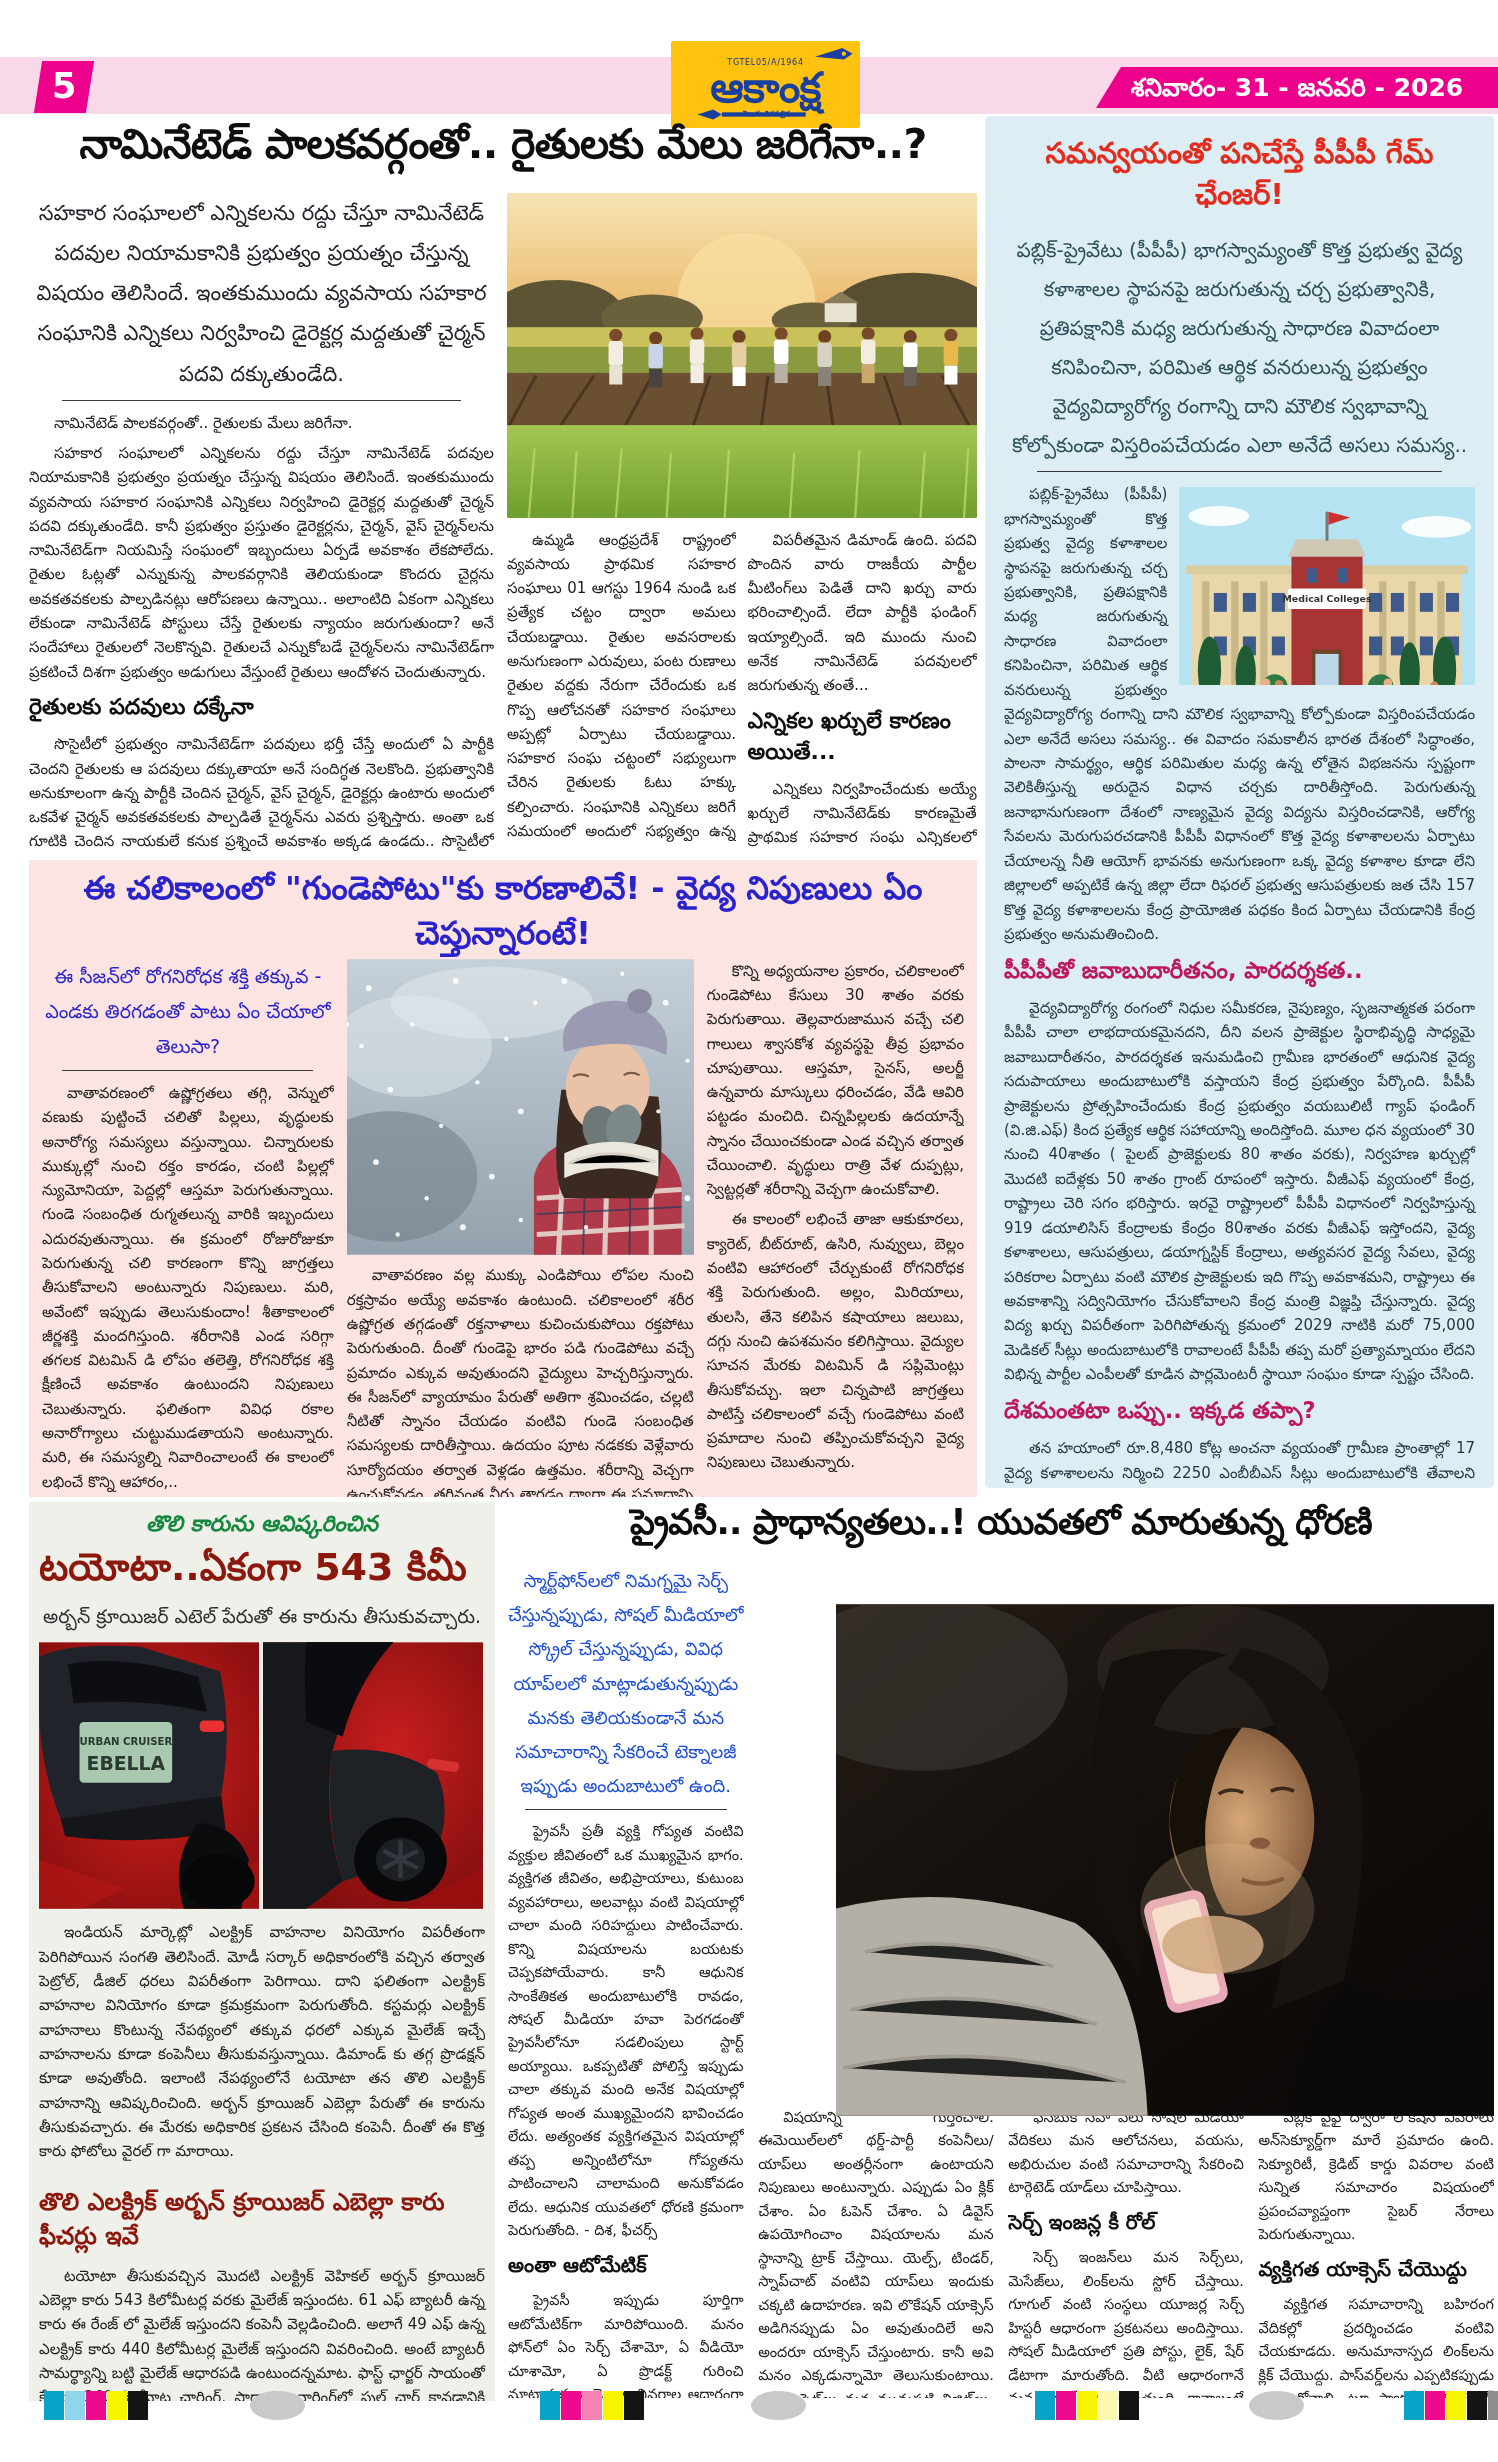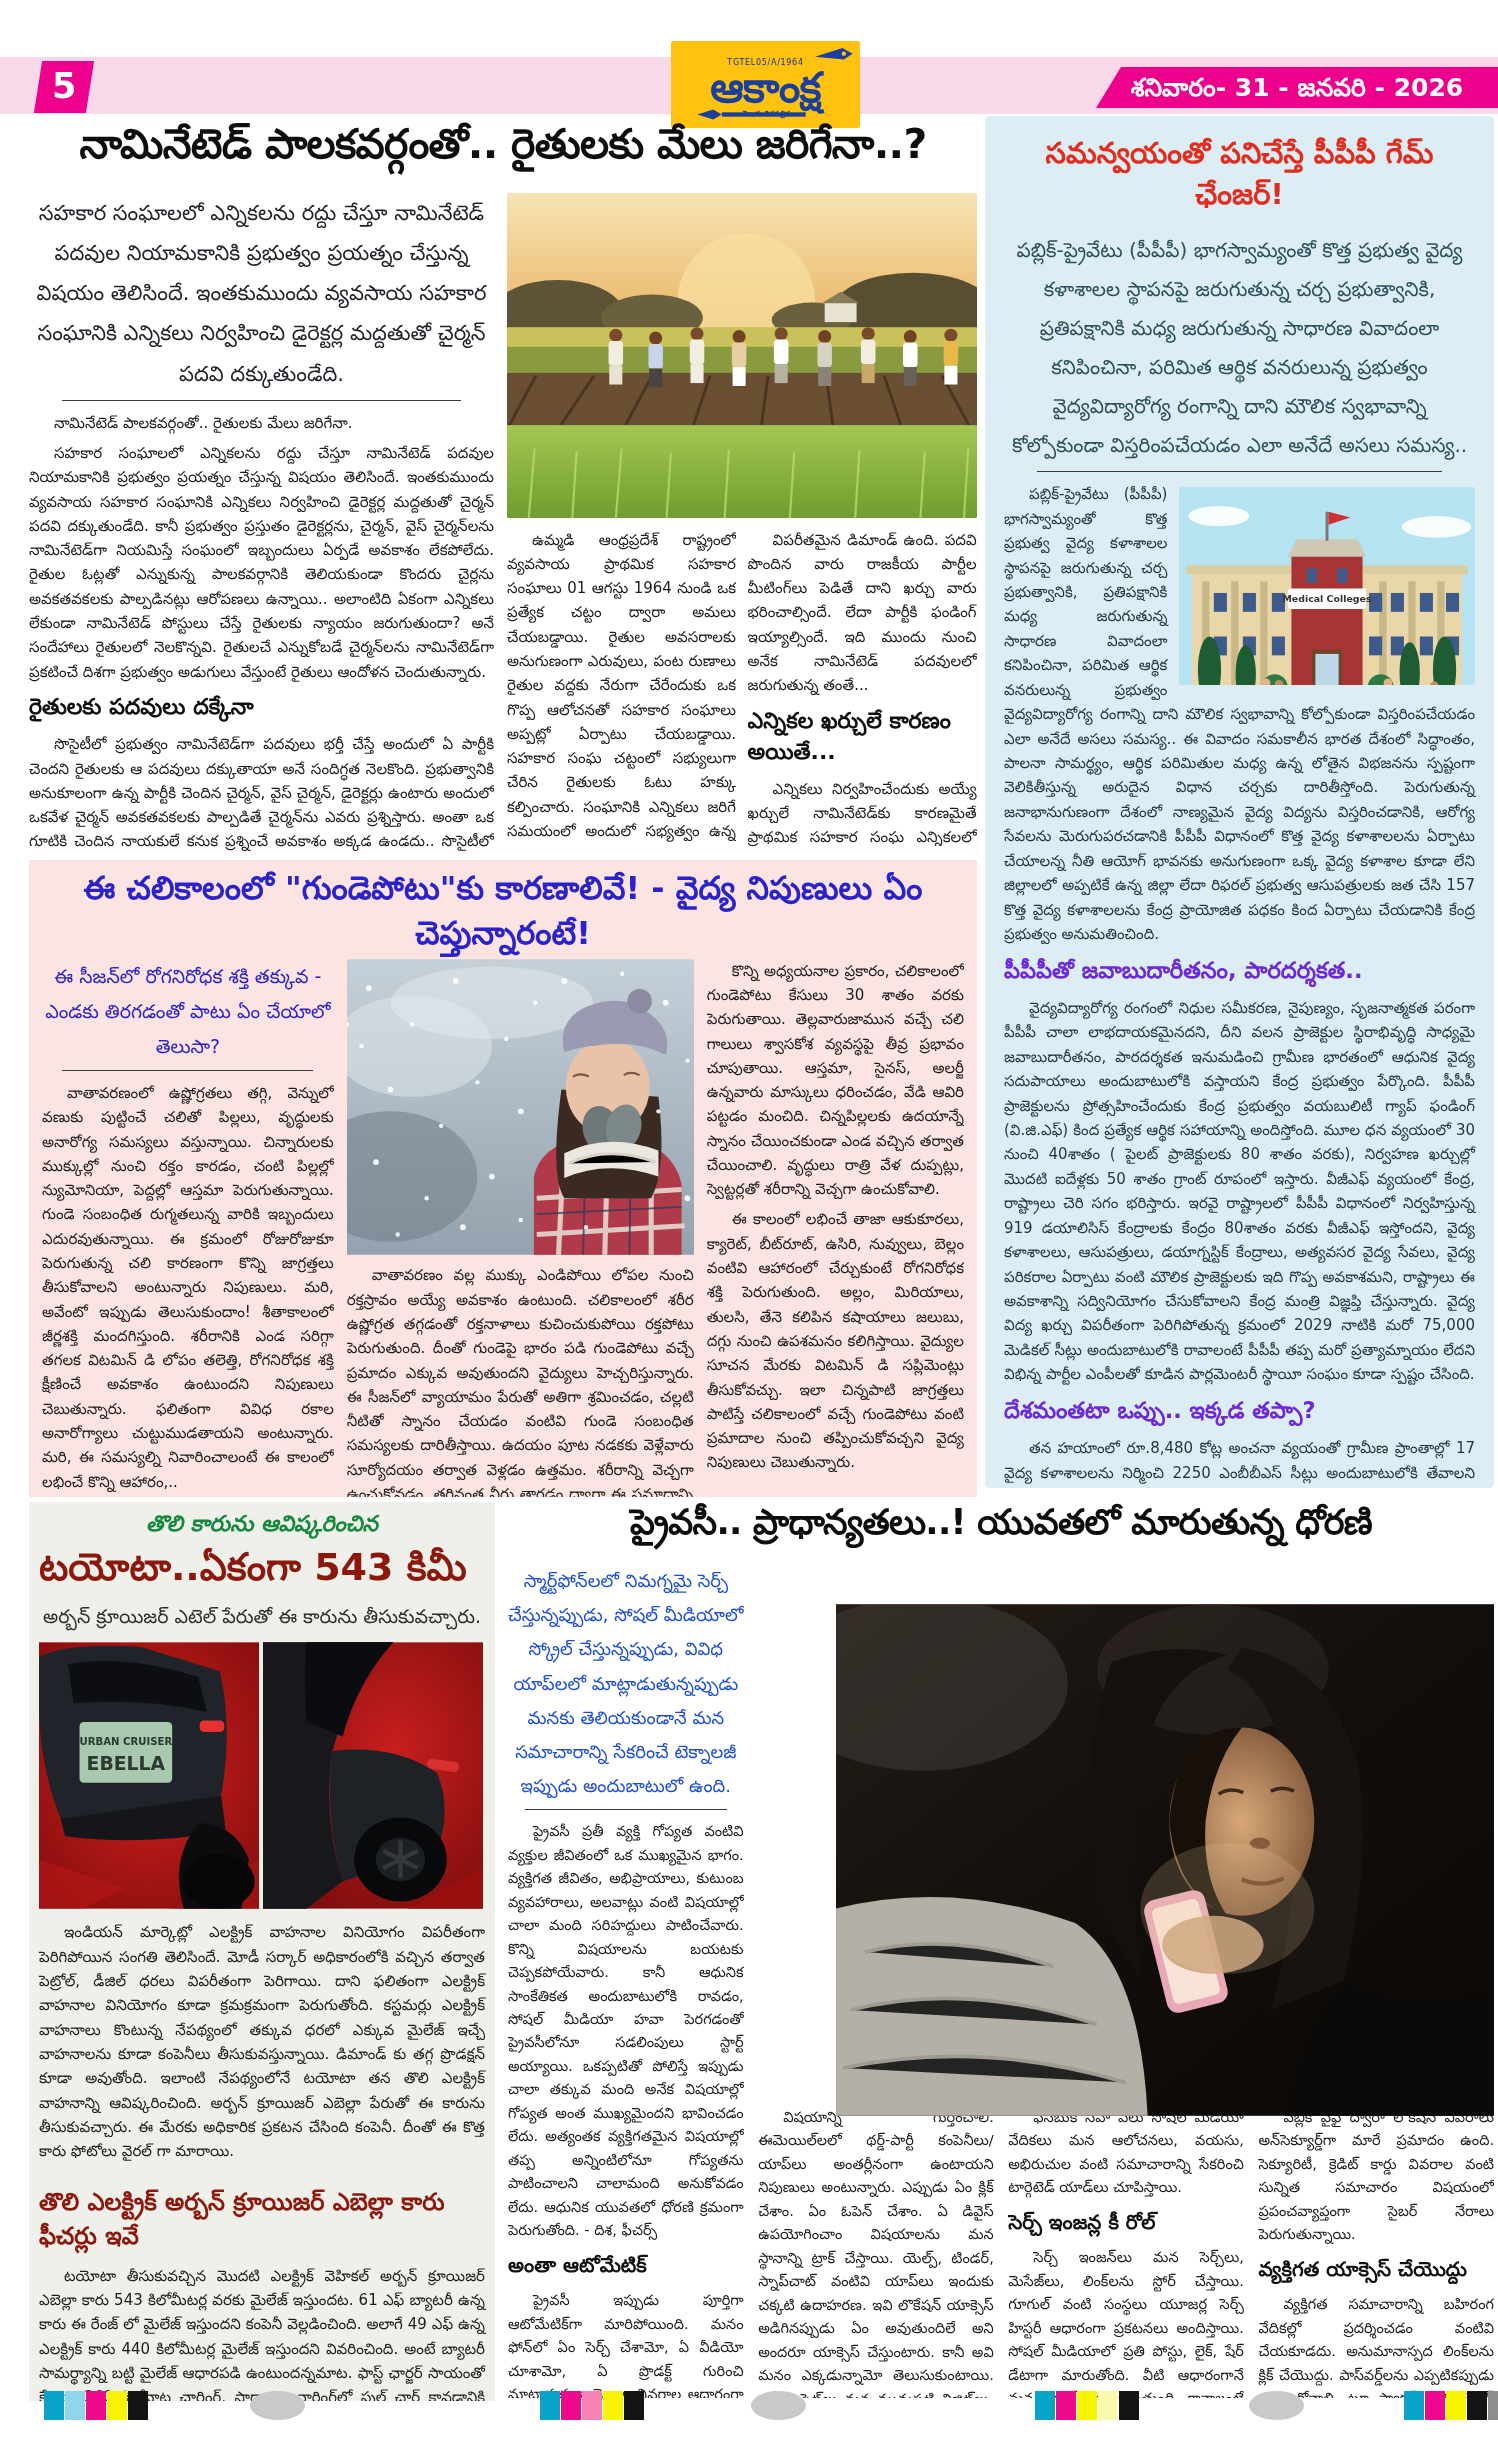--- a/index.html
+++ b/index.html
@@ -38,21 +38,21 @@
   .a1-photo { width:470px; height:325px; overflow:hidden; border-radius:1.5px; }
   .a1-cols { display:flex; gap:11.6px; margin-top:10px; }
   .a1-col { width:229px; height:318px; overflow:hidden; }
   #a1 .sh { font-size:22px; color:#101010; }
 
   
   #ppp { left:985px; top:116px; width:509px; height:1372px; background:#dceef3; border-radius:4.4px; padding:16px 19px; }
   #ppp h2 { color:#e32b1e; font-size:29px; font-weight:800; text-align:center; margin-top:4.4px; }
   .ppp-intro { color:#2c4e5a; font-size:20px; line-height:1.95; font-weight:500; text-align:center; margin-top:13px; }
   #ppp p.body { font-size:15px; color:#1d3440; line-height:1.63; }
-  #ppp .sh { font-size:22.5px; color:#6d28d9; }
+  #ppp .sh { font-size:22.5px; color:#be185d; }
   .ppp-illustration { float:right; width:296px; height:198px; margin:4.4px 0 8.7px 11.6px; border-radius:2.2px; overflow:hidden; }
 
   
   #winter { left:29px; top:860px; width:948px; height:637px; background:#fce4e2; padding:8.7px 13px; }
   #winter h2 { color:#2a23cc; font-size:32px; font-weight:800; text-align:center; }
   .w-cols { display:flex; gap:13px; }
   .w-c1 { width:296px; height:573px; overflow:hidden; }
   .w-c2 { width:352px; height:573px; overflow:hidden; }
   .w-c3 { width:261px; height:573px; overflow:hidden; }
   .w-intro { color:#2a23cc; font-size:19px; line-height:1.85; text-align:center; font-weight:500; }

